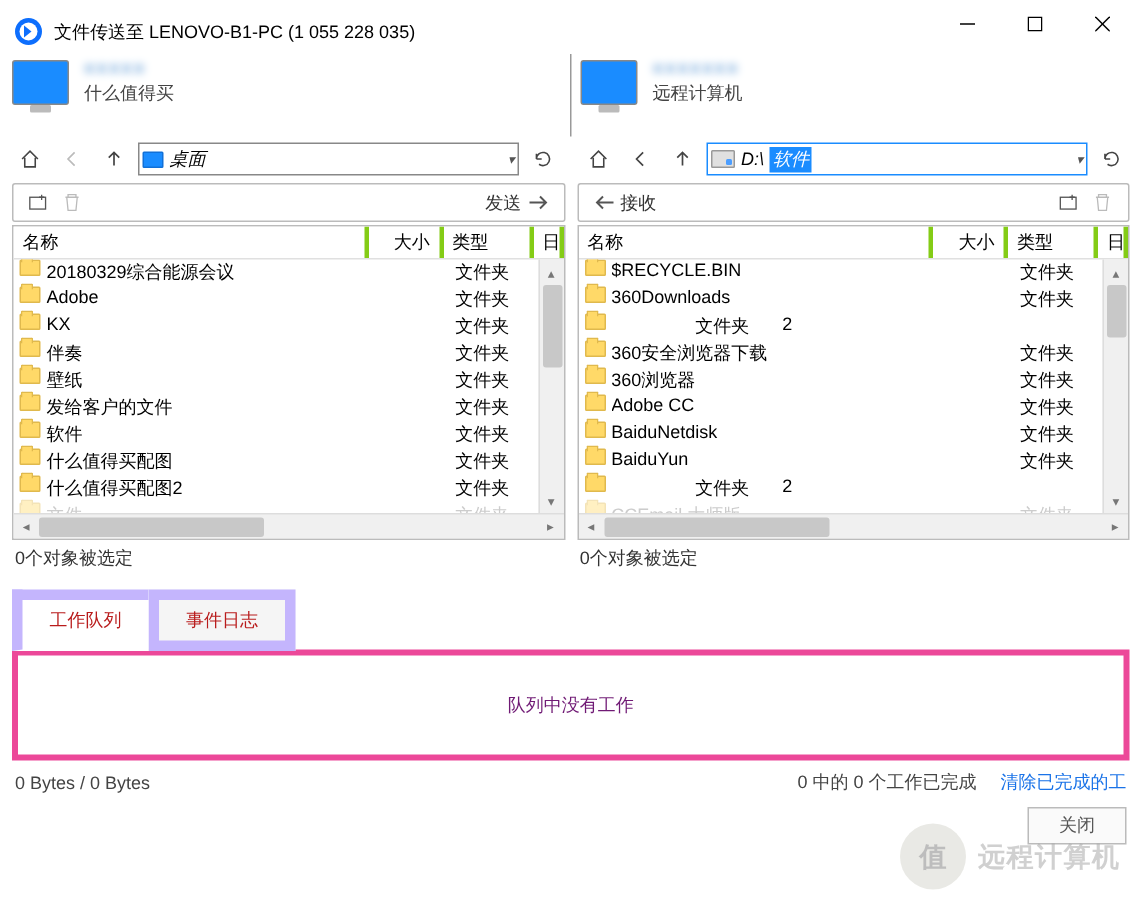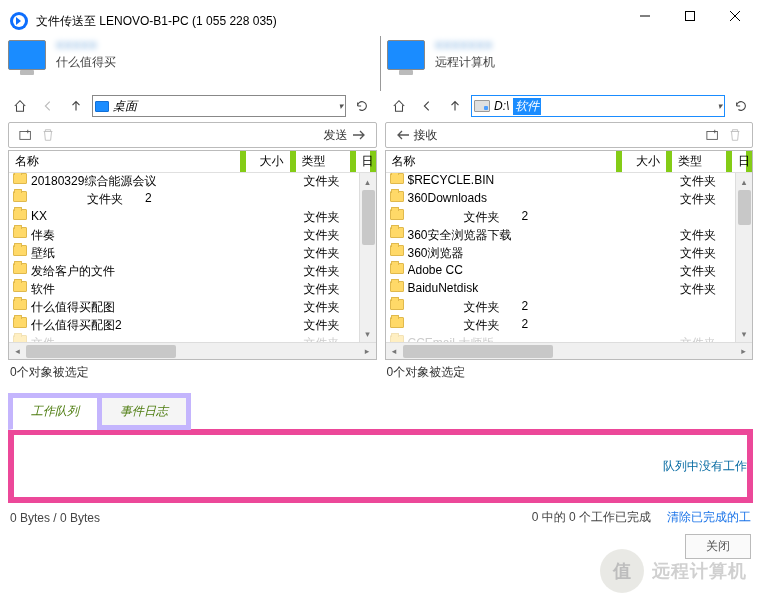--- a/index.html
+++ b/index.html
@@ -35,21 +35,21 @@
 .toolbar { height: 26px; border: 1px solid #bbb; border-radius: 2px; display: flex; align-items: center; padding: 0 6px; background: #fff; margin-bottom: 2px; }
 .tb-ico { color: #555; padding: 0 4px; display: flex; align-items: center; }
 .tb-ico svg { width: 14px; height: 14px; }
 .tb-ico.disabled { color: #bbb; }
 .tb-spacer { flex: 1; }
 .tb-send, .tb-recv { display: flex; align-items: center; gap: 4px; color: #333; padding: 0 4px; }
 .files-wrap { display: flex; padding: 0 8px; gap: 8px; }
 .file-panel { flex: 1; }
 .filebox { border: 1px solid #bbb; height: 210px; display: flex; flex-direction: column; overflow: hidden; position: relative; }
 .fhead { display: flex; height: 22px; border-bottom: 1px solid #e0e0e0; align-items: center; background: #fff; font-size: 12px; color: #000; }
-.fhead .col { padding: 0 6px; border-right: 6px solid #84cc16; height: 100%; display: flex; align-items: center; text-align: center; }
+.fhead .col { padding: 0 6px; border-right: 3px solid #84cc16; height: 100%; display: flex; align-items: center; text-align: center; }
 .col.name { flex: 1; min-width: 0; }
 .col.size { width: 50px; justify-content: flex-end; }
 .col.type { width: 60px; }
 .col.date { width: 20px; }
 .flist { flex: 1; overflow: hidden; }
 .row { display: flex; height: 18px; align-items: flex-start; font-size: 12px; color:#000; }
 .folder-ico { width: 14px; height: 11px; background: #ffd968; border: 1px solid #e0b94d; border-radius: 1px; margin: 0 4px 0 4px; flex-shrink:0; position:relative; }
 .folder-ico:before { content:""; position:absolute; top:-3px; left:0; width:6px; height:3px; background:#ffd968; border:1px solid #e0b94d; border-bottom:none; border-radius:1px 1px 0 0; }
 .row .name { flex: 1; white-space: nowrap; overflow: hidden; padding-right: 4px; }
 .row .size { width: 50px; text-align: right; padding-right: 6px; }
@@ -58,24 +58,24 @@
 .row.faded { color:#ccc; }
 .hscroll { height: 17px; background: #f0f0f0; border-top: 1px solid #ddd; display: flex; align-items: center; position: relative; }
 .hscroll .tri { width: 17px; height: 17px; display:flex; align-items:center; justify-content:center; color:#777; font-size:9px; }
 .hscroll .thumb { position: absolute; top: 2px; height: 13px; background: #c8c8c8; border-radius: 2px; }
 .vscroll { position: absolute; right: 0; top: 22px; bottom: 17px; width: 17px; background: #f0f0f0; border-left: 1px solid #ddd; display: flex; flex-direction: column; }
 .vscroll .tri { height: 17px; display:flex; align-items:center; justify-content:center; color:#777; font-size:9px; }
 .vscroll .thumb { position:absolute; left:2px; width:13px; background:#c8c8c8; border-radius:2px; }
 .status { padding: 4px 2px 8px 2px; color: #333; font-size: 12px; }
 .tabs-area { margin: 4px 8px 0 8px; }
 .tabs { display: flex; }
-.tab { border: 5px solid #c4b5fd; padding: 5px 18px; background: #fff; position: relative; font-size: 12px; color:#4d7c0f;font-style:italic; }
+.tab { border: 7px solid #c4b5fd; padding: 5px 18px; background: #fff; position: relative; font-size: 12px; color:#b91c1c; }
 .tab.inactive { background: #f5f5f5; }
 .tab:first-child { border-right: none; z-index: 2; border-bottom: 1px solid #fff; }
-.log-body { border: 6px solid #ec4899; margin-top: -1px; height: 74px; display: flex; align-items: center; justify-content: flex-end; color: #0369a1; font-size: 14px; }
+.log-body { border: 4px solid #ec4899; margin-top: -1px; height: 74px; display: flex; align-items: center; justify-content: center; color: #701a75; font-size: 14px; }
 .bottom-status { display: flex; padding: 6px 10px 0 10px; font-size: 12px; align-items: center; }
 .bottom-status .left { flex: 1; color: #444; }
 .bottom-status .mid { color: #444; margin-right: 16px; }
 .bottom-status .link { color: #1a73e8; }
 .close-row { display: flex; justify-content: flex-end; padding: 8px 10px 0 0; }
 .close-btn { border: 1px solid #bbb; padding: 3px 20px; background: #fafafa; font-size: 12px; color: #555; }
 .watermark { position: absolute; right: 14px; bottom: 10px; display: flex; align-items: center; gap: 8px; opacity: 0.55; }
 .wm-circle { width: 44px; height: 44px; border-radius: 50%; background: #d8d8d0; display: flex; align-items: center; justify-content: center; color: #888; font-size: 18px; font-weight: bold; }
 .wm-text { color: #aaa; font-size: 18px; font-weight: bold; letter-spacing: 1px; }
 </style>
@@ -222,20 +222,21 @@
       <div class="flist" id="local-list">
           <div class="row">
             <div class="folder-ico"></div>
             <div class="name">20180329综合能源会议</div>
             <div class="size"></div>
             <div class="type">文件夹</div>
             <div class="date">2</div>
           </div>
           <div class="row">
             <div class="folder-ico"></div>
+            <div class="name">Adobe</div>
             <div class="size"></div>
             <div class="type">文件夹</div>
             <div class="date">2</div>
           </div>
           <div class="row">
             <div class="folder-ico"></div>
             <div class="name">KX</div>
             <div class="size"></div>
             <div class="type">文件夹</div>
             <div class="date">2</div>
@@ -376,20 +377,21 @@
           </div>
           <div class="row">
             <div class="folder-ico"></div>
             <div class="name">BaiduNetdisk</div>
             <div class="size"></div>
             <div class="type">文件夹</div>
             <div class="date">2</div>
           </div>
           <div class="row">
             <div class="folder-ico"></div>
+            <div class="name">BaiduYun</div>
             <div class="size"></div>
             <div class="type">文件夹</div>
             <div class="date">2</div>
           </div>
           <div class="row">
             <div class="folder-ico"></div>
             <div class="size"></div>
             <div class="type">文件夹</div>
             <div class="date">2</div>
           </div>

